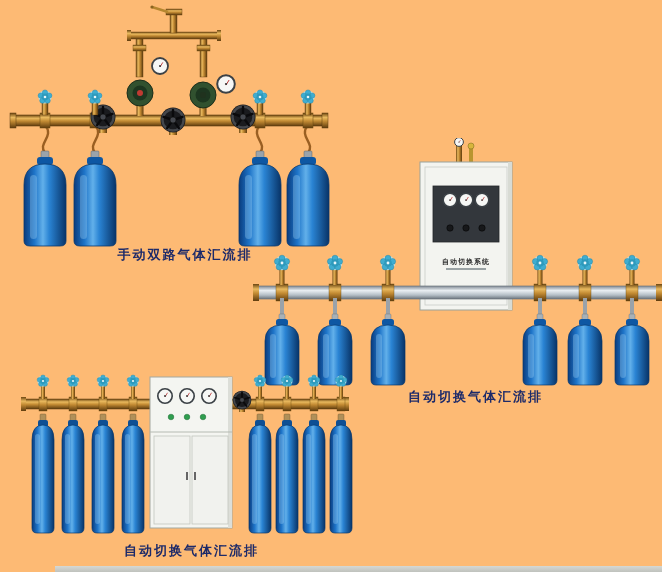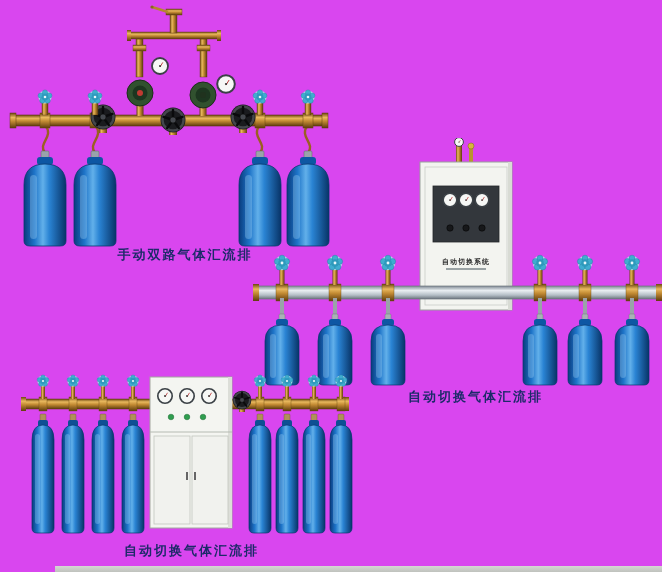--- a/index.html
+++ b/index.html
@@ -1,17 +1,17 @@
 <!DOCTYPE html>
 <html><head>
 <meta charset="utf-8">
 <style>
   html,body{margin:0;padding:0;background:#fff;}
   #stage{
-    position:relative;width:662px;height:572px;background:#d946ef;overflow:hidden;
+    position:relative;width:662px;height:572px;background:#fdba74;overflow:hidden;
     font-family:"Liberation Sans","DejaVu Sans",sans-serif;
   }
   .scene{position:absolute;}
   .s1{left:3px;top:5px;}
   .s2{left:253px;top:138px;}
   .s3{left:18px;top:370px;}
   .caption{
     position:absolute;font-size:13px;font-weight:bold;color:#1d2a69;
     letter-spacing:2px;text-align:center;white-space:nowrap;
   }

